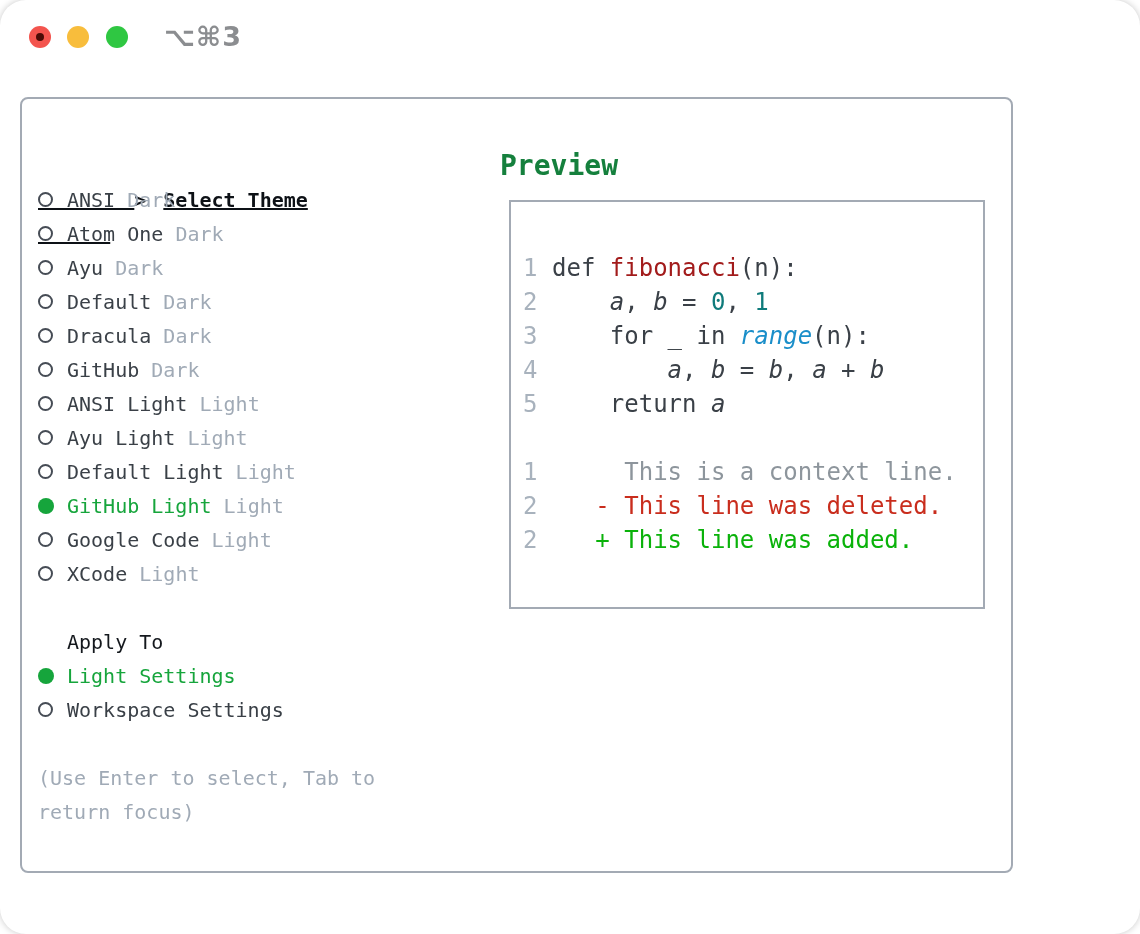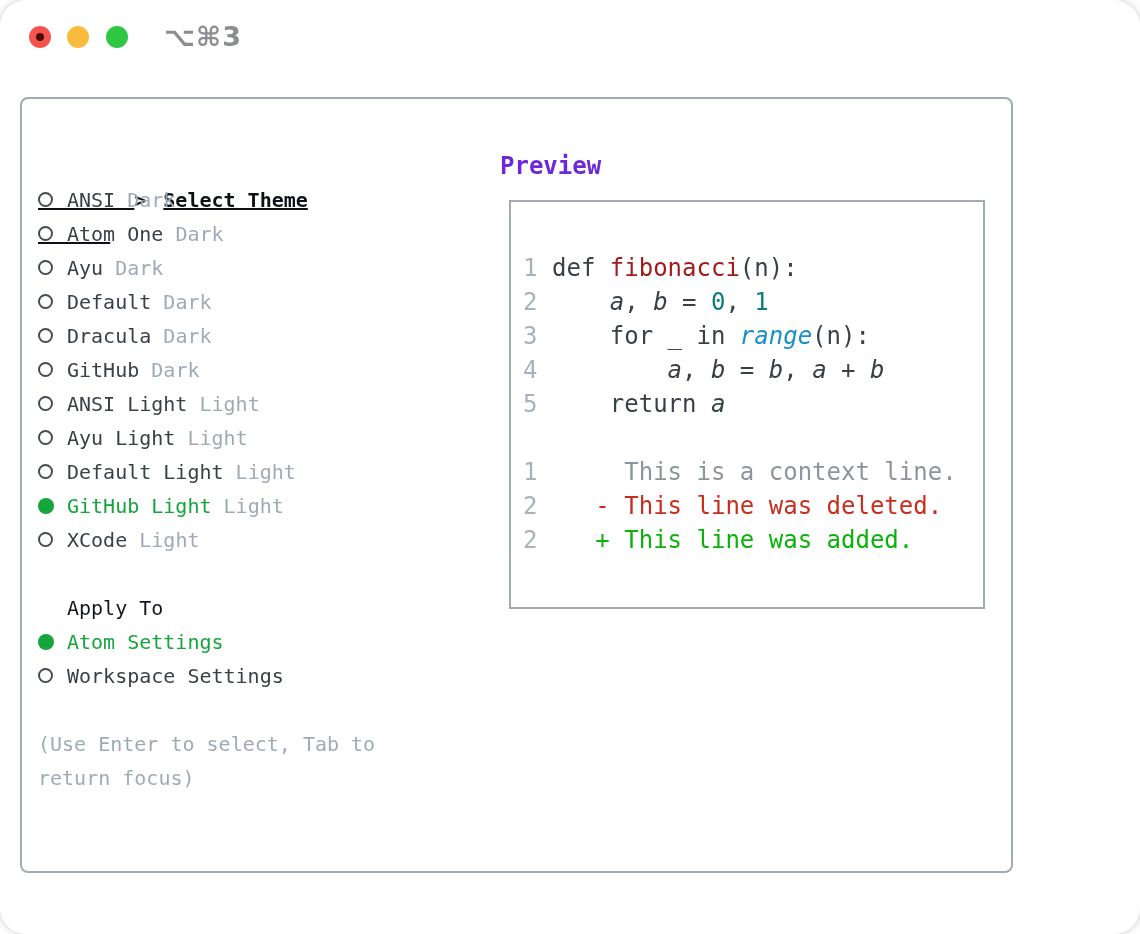--- a/index.html
+++ b/index.html
@@ -46,21 +46,21 @@
   }
   .item-name { color:#3a4047; }
   .item-variant { color:#a0aab6; }
   .item-row.selected .item-name { color:var(--selection-green,#16a53c); }
   .apply-header { color:#14181d; padding-left:29px; }
   .spacer { height:34px; }
   .hint { color:#a0aab6; }
   
   .preview-header {
     position:absolute; left:478px; top:50px; height:34px; line-height:34px;
-    font-size:24px; font-weight:bold; color:#6d28d9;
+    font-size:28px; font-weight:bold; color:#15803d;
   }
   .preview-box {
     position:absolute; left:487px; top:101px; width:476px; height:409px;
     border:2px solid var(--border-gray,#a3aab4); background:#fff;
   }
   .code-area { padding:49px 0 0 12px; }
   .crow { height:34px; line-height:34px; font-size:24px; white-space:pre; color:#3a4047; }
   .lnum { display:inline-block; width:29px; color:#a8b2bd; }
   .seg-code    { color:#3a4047; }
   .seg-var     { color:#3a4047; font-style:italic; }
@@ -91,26 +91,27 @@
           <div class="row item-row"><span class="marker"></span><span class="item-name">ANSI</span> <span class="item-variant">Dark</span></div>
           <div class="row item-row"><span class="marker"></span><span class="item-name">Atom One</span> <span class="item-variant">Dark</span></div>
           <div class="row item-row"><span class="marker"></span><span class="item-name">Ayu</span> <span class="item-variant">Dark</span></div>
           <div class="row item-row"><span class="marker"></span><span class="item-name">Default</span> <span class="item-variant">Dark</span></div>
           <div class="row item-row"><span class="marker"></span><span class="item-name">Dracula</span> <span class="item-variant">Dark</span></div>
           <div class="row item-row"><span class="marker"></span><span class="item-name">GitHub</span> <span class="item-variant">Dark</span></div>
           <div class="row item-row"><span class="marker"></span><span class="item-name">ANSI Light</span> <span class="item-variant">Light</span></div>
           <div class="row item-row"><span class="marker"></span><span class="item-name">Ayu Light</span> <span class="item-variant">Light</span></div>
           <div class="row item-row"><span class="marker"></span><span class="item-name">Default Light</span> <span class="item-variant">Light</span></div>
           <div class="row item-row selected"><span class="marker on"></span><span class="item-name">GitHub Light</span> <span class="item-variant">Light</span></div>
+          <div class="row item-row"><span class="marker"></span><span class="item-name">Google Code</span> <span class="item-variant">Light</span></div>
           <div class="row item-row"><span class="marker"></span><span class="item-name">XCode</span> <span class="item-variant">Light</span></div>
         </div>
       <div class="row spacer"></div>
       <div class="row apply-header">Apply To</div>
       <div id="apply-list">
-          <div class="row item-row selected"><span class="marker on"></span><span class="item-name">Atom Settings</span></div>
+          <div class="row item-row selected"><span class="marker on"></span><span class="item-name">Light Settings</span></div>
           <div class="row item-row"><span class="marker"></span><span class="item-name">Workspace Settings</span></div>
         </div>
       <div class="row spacer"></div>
       <div class="hint">
         <div class="row">(Use Enter to select, Tab to</div>
         <div class="row">return focus)</div>
       </div>
     </div>
 
     <div class="preview-header">Preview</div>

